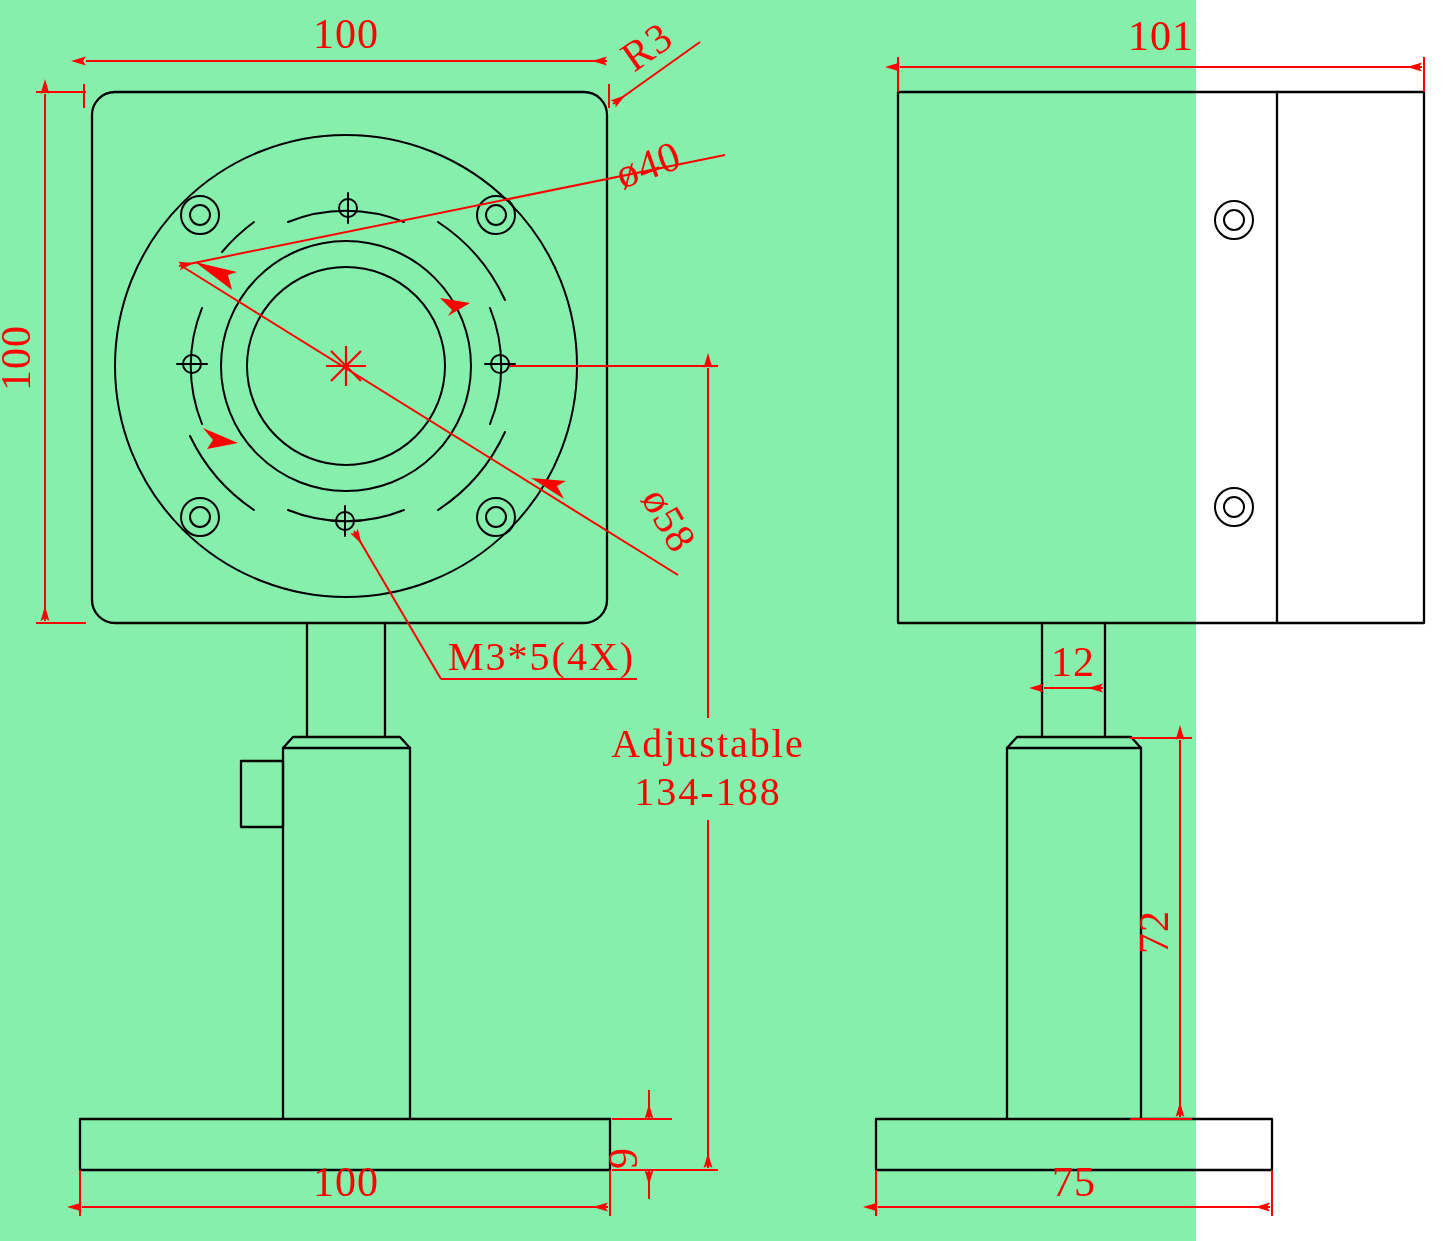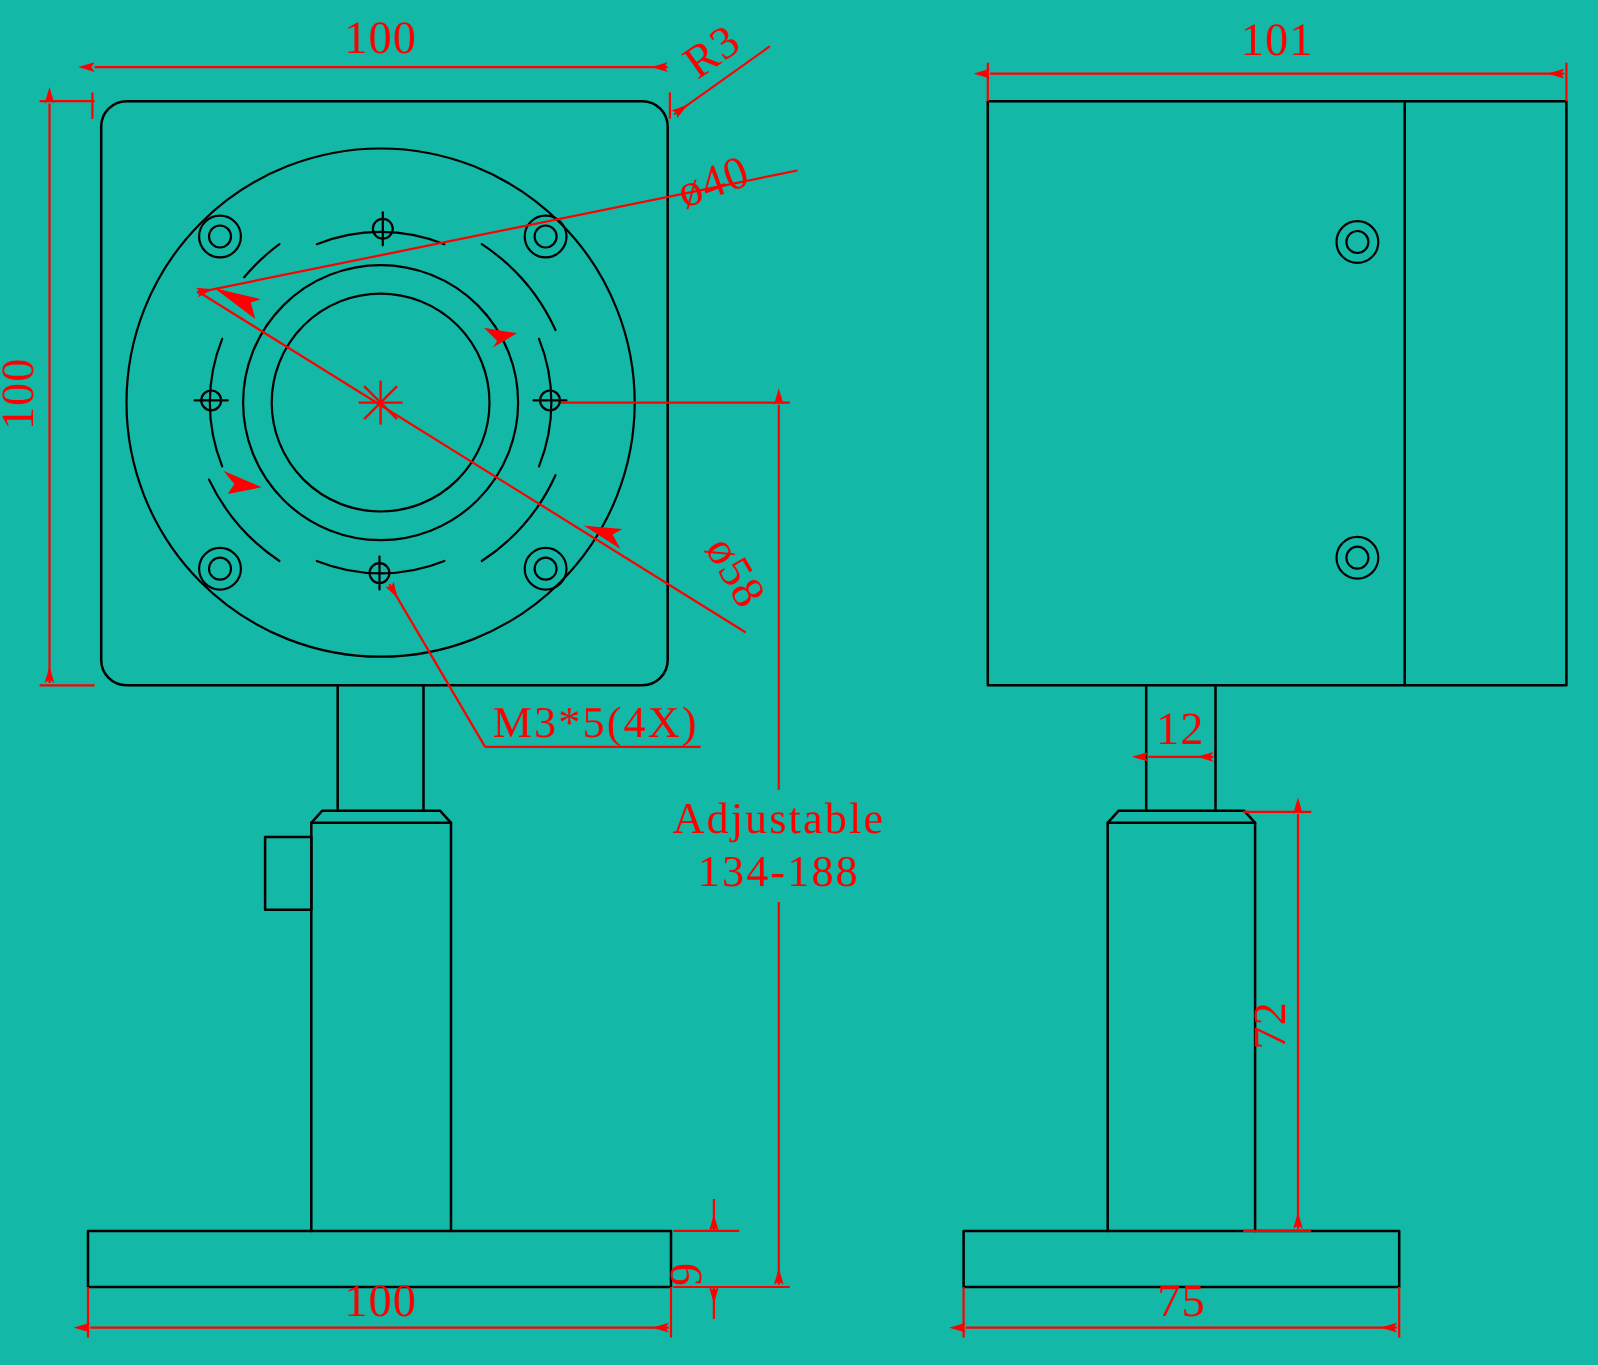--- a/index.html
+++ b/index.html
@@ -8,23 +8,23 @@
     background: #ffffff;
   }
   body {
     width: 1453px;
     height: 1241px;
     font-family: "Liberation Serif", "DejaVu Serif", serif;
     overflow: hidden;
   }
   #drawing-root {
     position: relative;
-    width: 1453px;
+    width: 1196px;
     height: 1241px;
-    background: #14b8a6;
+    background: #86efac;
   }
   svg.cad {
     position: absolute;
     top: 0;
     left: 0;
     width: 1453px;
     height: 1241px;
     display: block;
   }
   .part-line {

